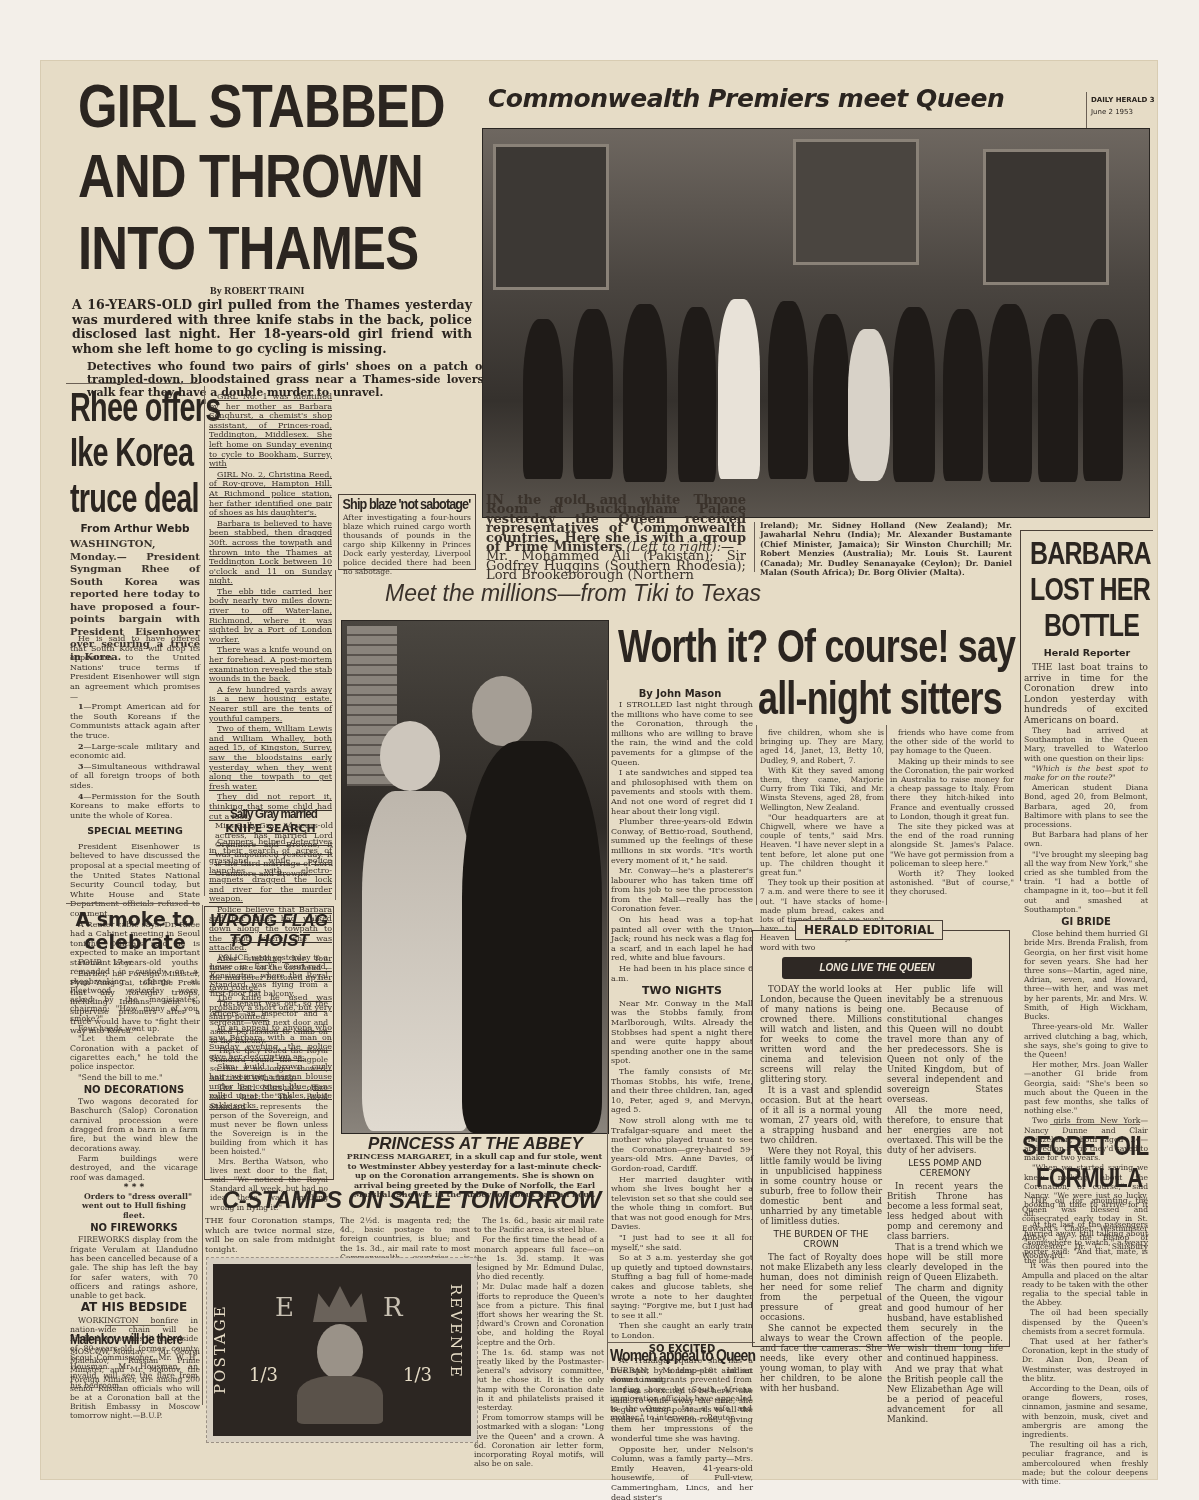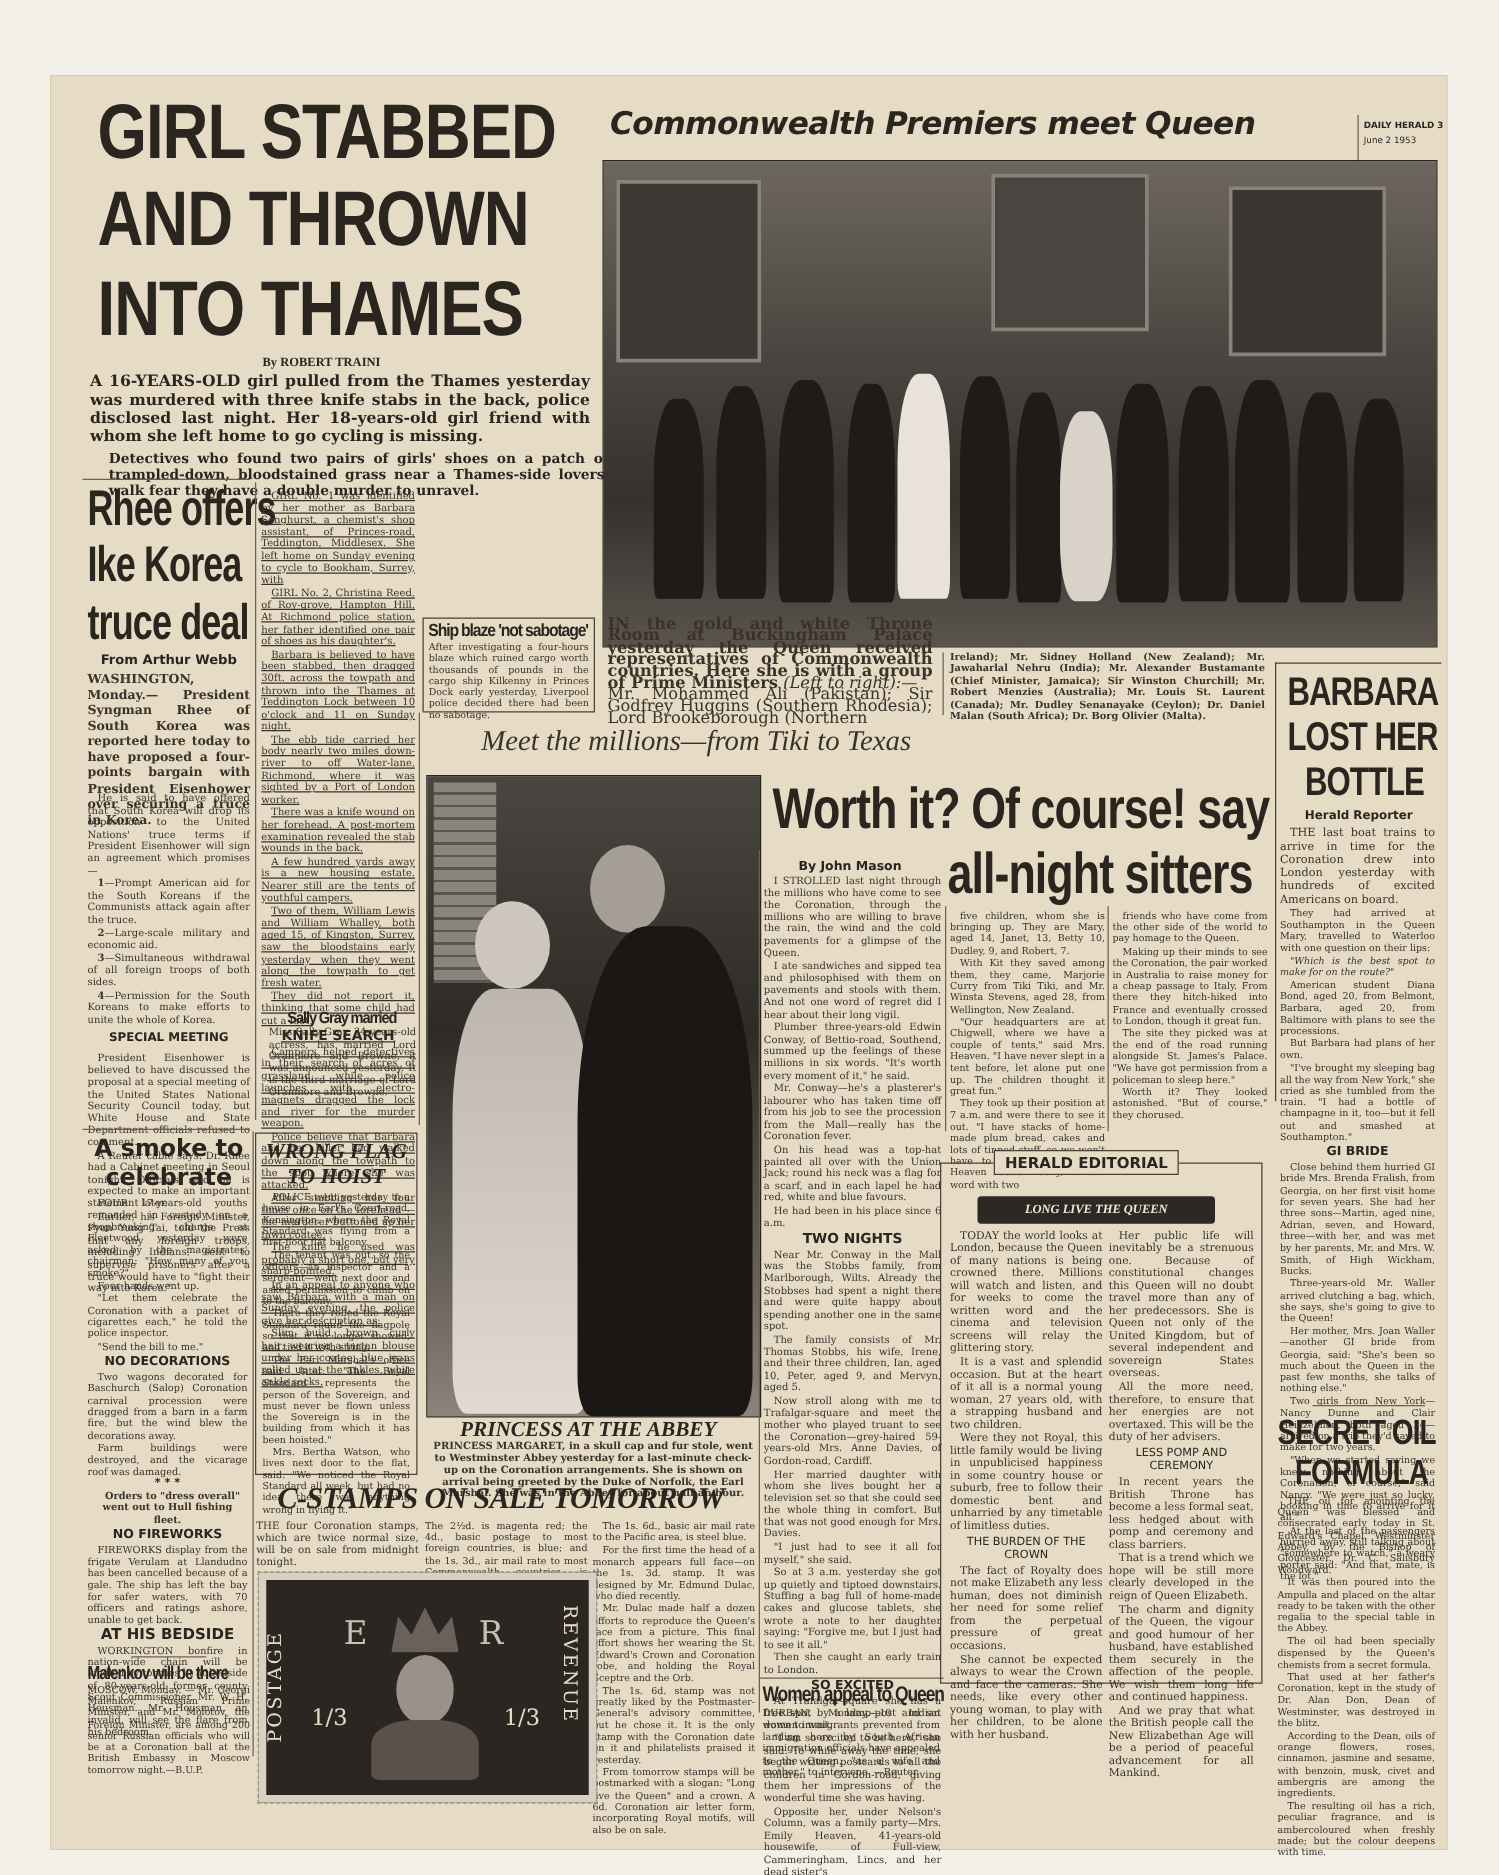--- a/index.html
+++ b/index.html
@@ -10,21 +10,21 @@
   .abs { position:absolute; }
   .cond { font-family:"Liberation Sans Narrow","Liberation Sans", sans-serif; font-weight:bold;
           transform-origin:left top; letter-spacing:-1px; }
   .body { font-size:9.2px; line-height:11.4px; text-align:justify; color:#3a322b; }
   .body p { margin:0 0 1px 0; text-indent:8px; }
   .sub { font-family:"DejaVu Sans", sans-serif; font-weight:bold; text-align:center; color:#2b2520; }
   .rule { position:absolute; background:#6b6055; }
   .photo { position:absolute; background:linear-gradient(180deg,#55504a,#3c3732 60%,#2a2622); border:1px solid #2a2622; }
   .fig { position:absolute; border-radius:40% 40% 8% 8%; background:#1f1b18; }
   .head { position:absolute; border-radius:50%; background:#7a716a; }
-  .italic-hd { font-family:Liberation Serif, serif; font-style:italic; }
+  .italic-hd { font-family:Liberation Sans, sans-serif; font-style:italic; }
   .box { position:absolute; border:1.5px solid #4a4038; }
 </style>
 </head>
 <body>
 
 <div class="paper"></div>
 
 <div class="abs" style="left:78px;top:72px;width:400px;">
   <div class="cond" style="font-size:62px;line-height:68px;transform:scaleX(0.82);white-space:nowrap;width:488px;">GIRL STABBED</div>
   <div class="cond" style="font-size:62px;line-height:72px;transform:scaleX(0.82);white-space:nowrap;width:488px;">AND THROWN</div>

